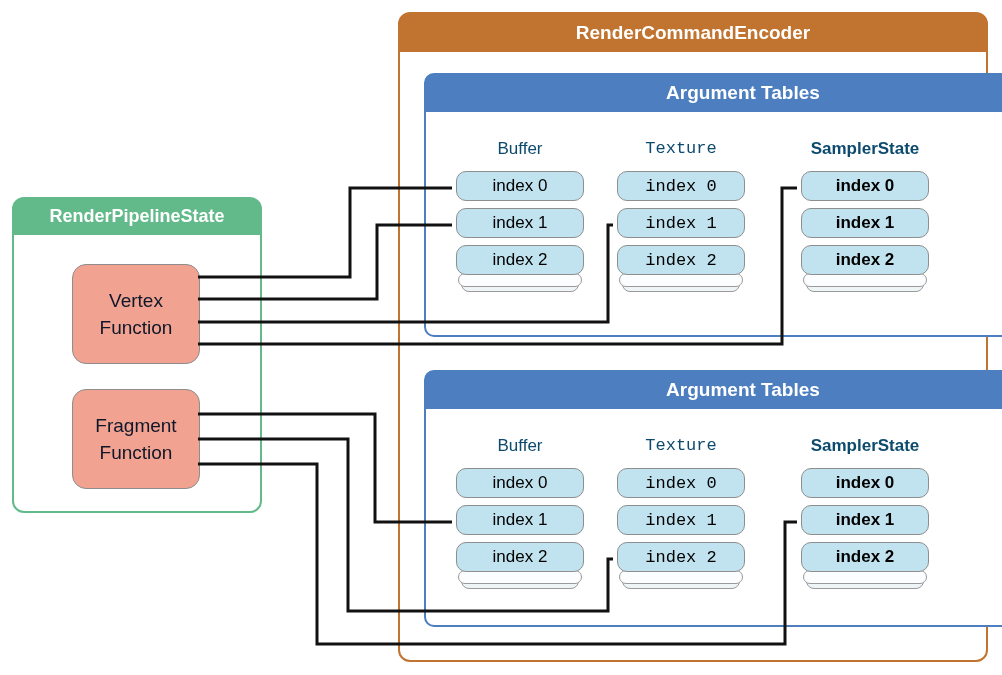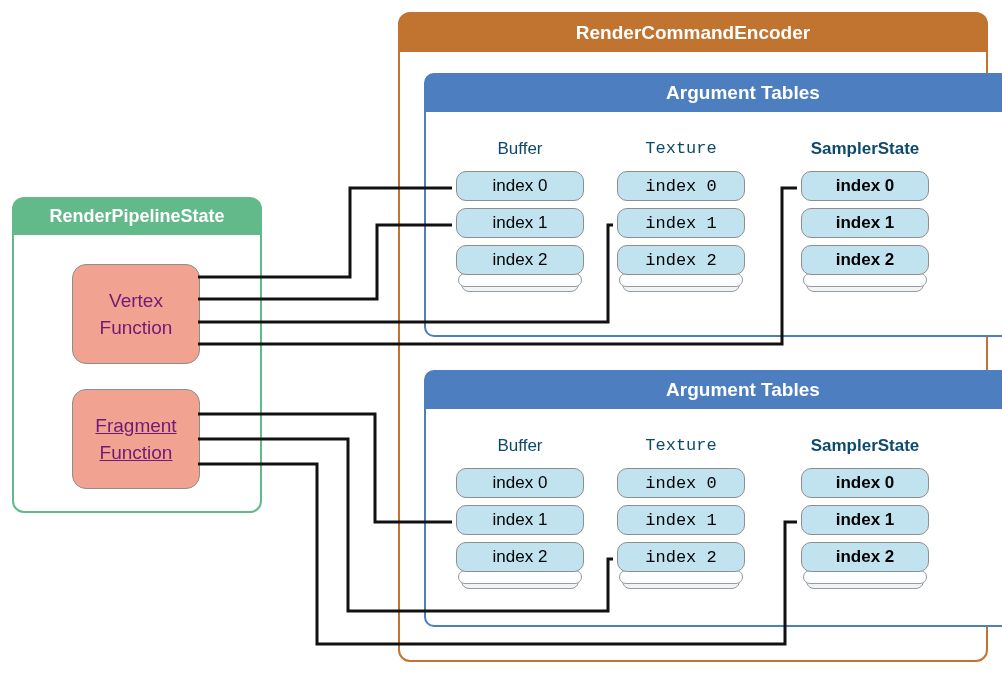--- a/index.html
+++ b/index.html
@@ -47,24 +47,24 @@
   .stack-page.p2 { left:5px; right:5px; top:134px; height:19px; z-index:0; background:#EFF5F7; }
 
   .pipeline-box { left:12px; top:197px; width:250px; height:316px; border:2.5px solid var(--pipeline); }
   .pipeline-box > .frame-header { height:37px; background:var(--pipeline); font-size:18px; }
 
   .func-box {
     position:absolute; left:58px; width:128px; height:100px;
     background:var(--function_fill);
     border:1.5px solid var(--box-border-gray); border-radius:14px;
     display:flex; flex-direction:column; align-items:center; justify-content:center;
-    font-size:19px; line-height:27px; color:#701a75; text-align:center;
+    font-size:19px; line-height:27px; color:#0f172a; text-align:center;
   }
   .vertex-box { top:65px; }
-  .fragment-box { top:190px;text-decoration:underline; }
+  .fragment-box { top:190px; }
 
   svg.wires { position:absolute; left:0; top:0; width:1002px; height:675px; pointer-events:none; }
   svg.wires polyline { fill:none; stroke:var(--line); stroke-width:3; }
 </style>
 </head>
 <body>
 
 <div class="canvas">
 
   <div class="frame encoder-box">

